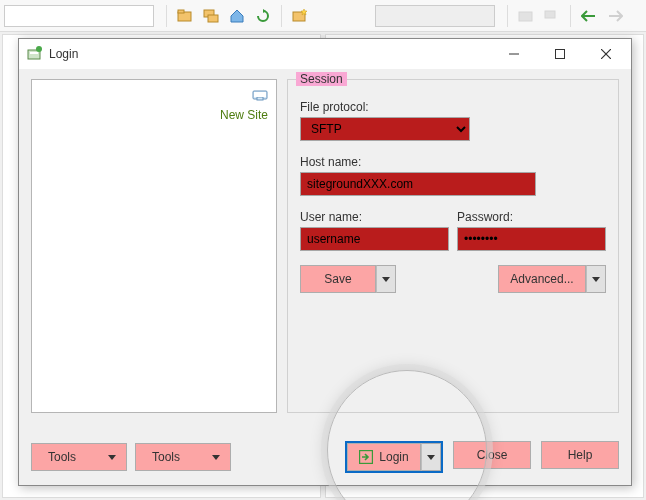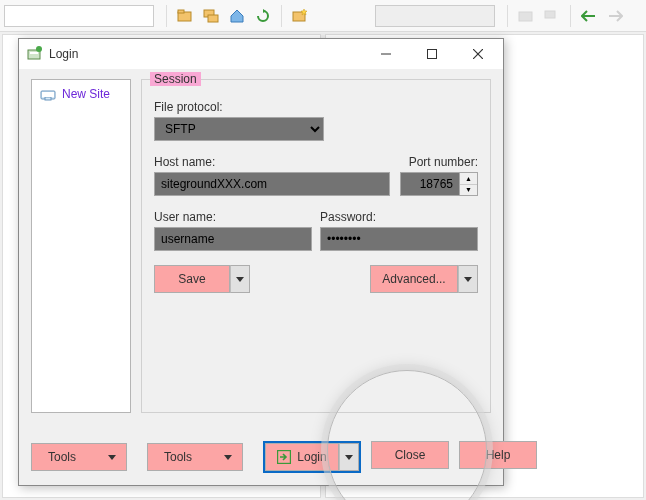--- a/index.html
+++ b/index.html
@@ -57,21 +57,21 @@
     background: #fff;
     border: 1px solid #ddd;
     margin: 2px;
   }
 
   
   .dialog {
     position: absolute;
     left: 18px;
     top: 38px;
-    width: 486px;
+    width: 614px;
     height: 448px;
     background: #f0f0f0;
     border: 1px solid #888;
     box-shadow: 2px 2px 10px rgba(0,0,0,0.25);
     display: flex;
     flex-direction: column;
   }
   .titlebar {
     height: 30px;
     background: #fff;
@@ -106,24 +106,25 @@
     gap: 10px;
   }
   .tree {
     width: 246px;
     background: #fff;
     border: 1px solid #b5b5b5;
     padding: 4px;
   }
   .tree-item {
     display: flex;
-    align-items: center;
+    align-items: flex-end;
     gap: 6px;
     padding: 2px 4px;
-    color: #6d28d9;
+    color: #4d7c0f;
+    flex-direction: column;
   }
   .session-group {
     flex: 1;
     border: 1px solid #d0d0d0;
     background: #f0f0f0;
     position: relative;
     padding: 16px 12px 14px 12px;
     display: flex;
     flex-direction: column;
   }
@@ -136,21 +137,21 @@
     color: #333;
   }
   .label { color: #333; margin: 8px 0 3px 0; }
   .row { display: flex; align-items: center; gap: 10px; }
   .first-label { margin-top: 4px; }
   select, input[type=text], input[type=password] {
     border: 1px solid #a7a7a7;
     padding: 3px 6px;
     font-family: inherit;
     font-size: 12px;
-    background: #737373;
+    background: #b91c1c;
   }
   select { width: 170px; height: 24px; }
   .hostname { width: 236px; height: 24px; }
   .port-wrap { display: flex; flex-direction: column; align-items: flex-end; margin-left: auto; }
   .port-row { display: flex; }
   .port { width: 60px; height: 24px; text-align: right; padding-right: 22px; }
   .spin-btns {
     width: 18px;
     border: 1px solid #a7a7a7;
     border-left: none;
@@ -200,21 +201,21 @@
   }
   .session-buttons {
     display: flex;
     justify-content: space-between;
     margin-top: 14px;
   }
 
   .footer {
     display: flex;
     align-items: center;
-    gap: 20px;
+    gap: 8px;
     padding-top: 18px;
     margin-top: 10px;
   }
   .footer .split-btn .btn { min-width: 90px; justify-content: center; }
   .footer-right {
     display: flex;
     gap: 10px;
     margin-left: auto;
   }
   .login-btn {
@@ -375,30 +376,20 @@
         <div class="label first-label">File protocol:</div>
         <select>
           <option>SFTP</option>
         </select>
 
         <div class="row" style="align-items:center; margin-top:6px;">
           <div style="display:flex; flex-direction:column;">
             <div class="label">Host name:</div>
             <input class="hostname" type="text" value="sitegroundXXX.com" style="">
           </div>
-          <div class="port-wrap">
-            <div class="label" style="align-self:flex-end">Port number:</div>
-            <div class="port-row">
-              <input class="port" type="text" value="18765" style="">
-              <div class="spin-btns">
-                  <div>▲</div>
-                  <div>▼</div>
-                </div>
-            </div>
-          </div>
         </div>
 
         <div class="user-pass" style="margin-top:6px;">
           <div class="col">
             <div class="label">User name:</div>
             <input class="user-input" type="text" value="username" style="">
           </div>
           <div class="col">
             <div class="label">Password:</div>
             <input class="pass-input" type="text" value="••••••••" style="">

